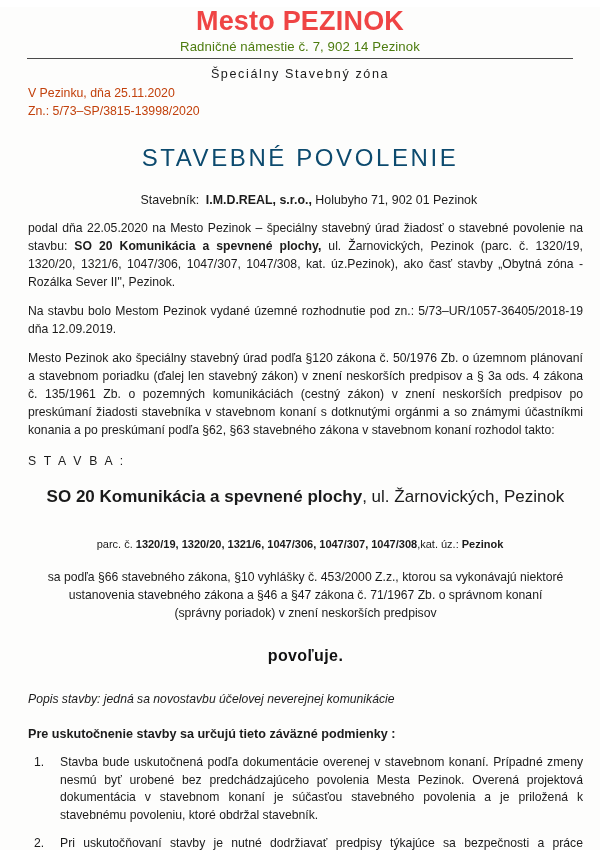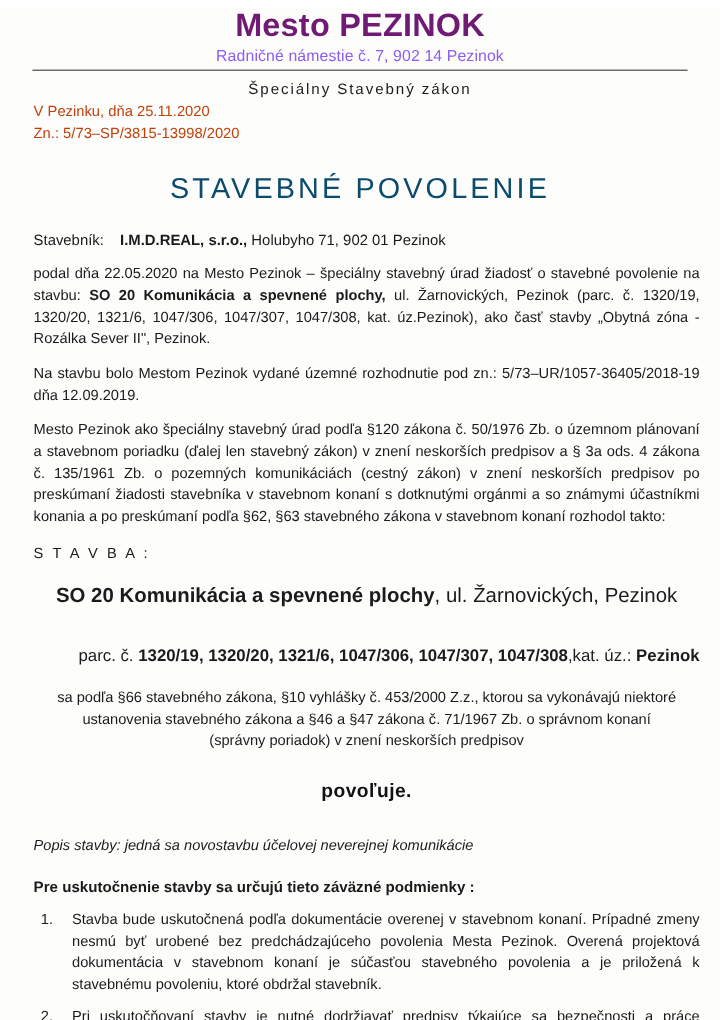--- a/index.html
+++ b/index.html
@@ -24,27 +24,27 @@
     padding: 0;
   }
   
   .org-title {
     text-align: center;
     font-size: 27px;
     font-weight: bold;
     letter-spacing: 0.2px;
     margin: 7px 0 0 0;
     line-height: 1.08;
-    color: #701a75;
+    color: #ef4444;
   }
   .org-address {
     text-align: center;
     font-size: 13.2px;
     margin: 3px 0 0 0;
-    color: #8b5cf6;
+    color: #4d7c0f;
     letter-spacing: 0.1px;
   }
   .rule {
     height: 1px;
     background: #4a4a4a;
     margin: 4px 27px 0 27px;
   }
   .office-line {
     text-align: center;
     font-size: 12.6px;
@@ -71,43 +71,44 @@
   
   .body {
     margin: 0 17px 0 28px;
     font-size: 12.2px;
     line-height: 1.47;
     color: #1b1b1b;
   }
   .builder-row {
     margin-top: 19px;
     font-size: 12.4px;
+    text-align: center;
   }
   .builder-row .lbl { display: inline-block; width: 72px; }
   p.just {
     text-align: justify;
     margin: 11px 0 0 0;
   }
   b { font-weight: bold; }
   .stavba-label {
     margin: 13px 0 0 0;
     font-size: 12.2px;
     letter-spacing: 2.2px;
   }
   .so-line {
     margin: 14px 0 0 0;
     text-align: center;
     font-size: 17px;
   }
   .parcel-row {
-    margin: 26px 0 0 0;
+    margin: 26px 11px 0 0;
     display: flex;
-    justify-content: flex-end;
+    justify-content: center;
     align-items: baseline;
-    font-size: 14px;
+    font-size: 11px;
   }
   .center-para {
     margin: 16px 18px 0 18px;
     text-align: center;
     font-size: 12.2px;
     line-height: 1.48;
   }
   .grant {
     text-align: center;
     font-size: 16px;
@@ -150,21 +151,21 @@
   }
 </style>
 </head>
 <body>
 
 <div class="page">
 
   <div class="org-title">Mesto PEZINOK</div>
   <div class="org-address">Radničné námestie č. 7, 902 14 Pezinok</div>
   <div class="rule"></div>
-  <div class="office-line">Špeciálny Stavebný zákon</div>
+  <div class="office-line">Špeciálny Stavebný zóna</div>
 
   <div class="ref-block">
     <div>V Pezinku, dňa 25.11.2020</div>
     <div>Zn.: 5/73–SP/3815-13998/2020</div>
   </div>
 
   <div class="doc-title">STAVEBNÉ POVOLENIE</div>
 
   <div class="body">
 

